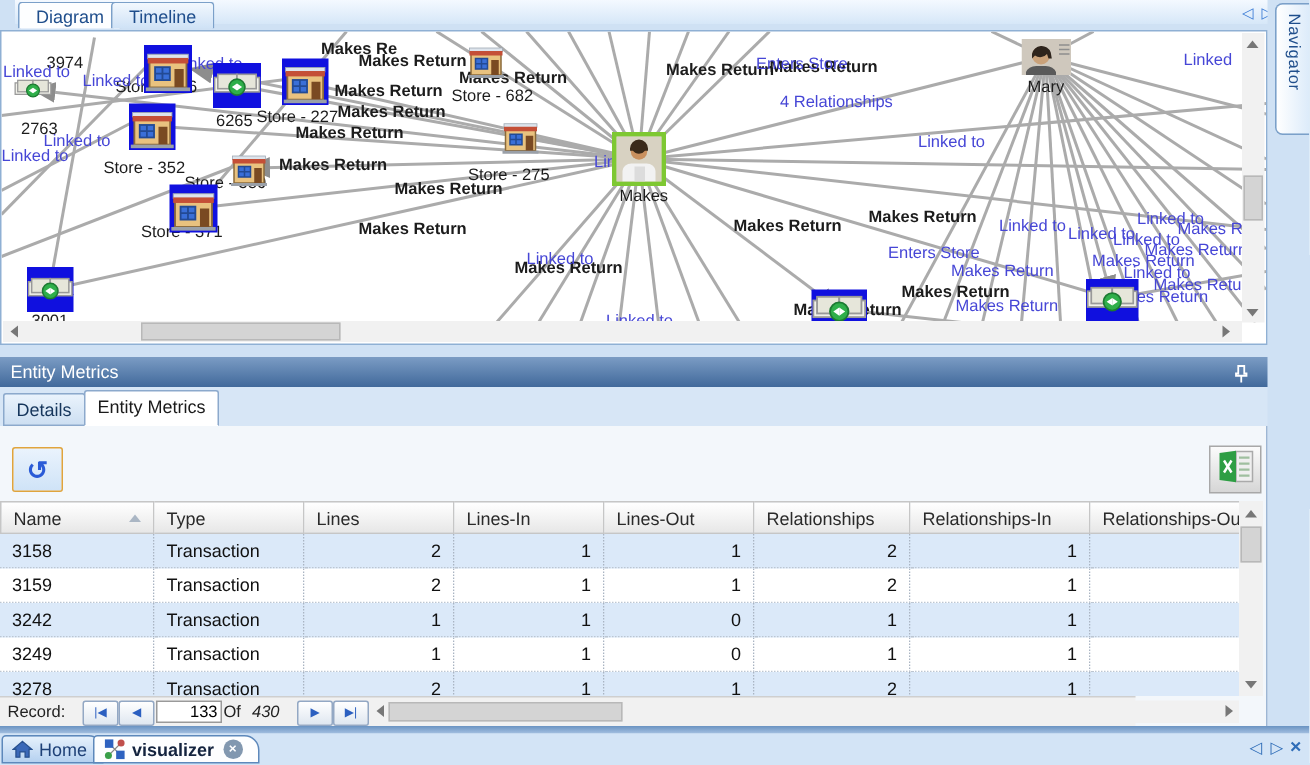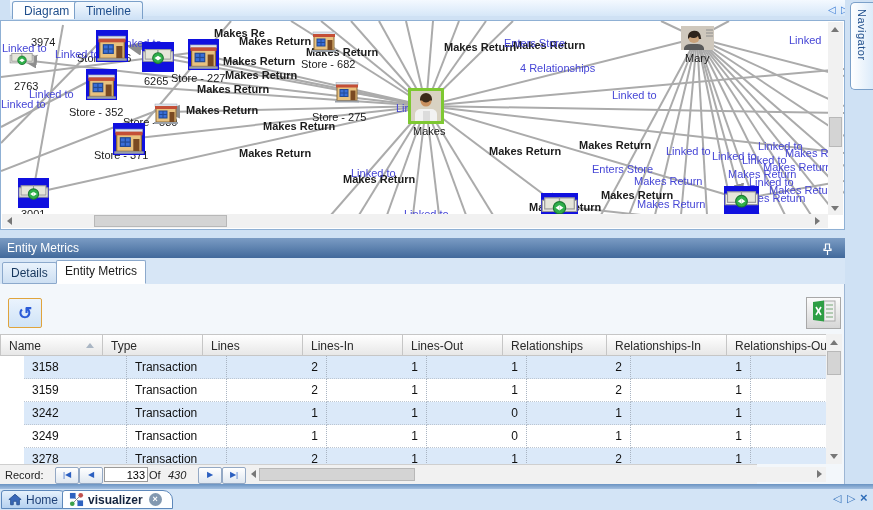--- a/index.html
+++ b/index.html
@@ -55,21 +55,21 @@
   .radio.sel::after{content:"";position:absolute;left:3px;top:3px;width:6px;height:6px;border-radius:50%;background:#1a1a1a;}
   .excel-btn{position:absolute;left:806px;top:13px;width:33px;height:30px;background:linear-gradient(#fbfbfb,#d6d6d6);
              border:1px solid #a8a8a8;display:flex;align-items:center;justify-content:center;cursor:default;}
   
   .grid-head{position:absolute;left:0;top:50px;width:826px;height:22px;overflow:hidden;white-space:nowrap;}
   .gh-cell{display:inline-block;height:22px;line-height:22px;font-size:12px;color:#2a2a2a;padding-left:8px;box-sizing:border-box;
            background:linear-gradient(#ffffff,#e7e7e7);border:1px solid #c6c6c6;border-left:none;position:relative;overflow:hidden;}
   .gh-cell:first-child{border-left:1px solid #c6c6c6;}
   .sort-asc{position:absolute;right:8px;top:8px;width:0;height:0;border-left:4px solid transparent;border-right:4px solid transparent;border-bottom:5px solid #aab6c4;}
   .grid-rows{position:absolute;left:0;top:72px;width:826px;height:108px;overflow:hidden;background:#fff;}
-  .g-row{height:23px;white-space:nowrap;margin-left:24px;}
+  .g-row{height:23px;white-space:nowrap;}
   .g-row.alt{background:#dbe9f9;}
   .g-cell{display:inline-block;height:23px;line-height:22px;font-size:12px;color:#111;box-sizing:border-box;
           border-right:1px dotted #a9b4c2;border-bottom:1px dotted #bcc6d2;padding:0 8px;overflow:hidden;vertical-align:top;}
   .g-cell.num{text-align:right;}
   
   .rec-bar{position:absolute;left:0;top:180px;width:757px;height:20px;background:#f1f1f1;border-top:1px solid #cfcfcf;box-sizing:border-box;font-size:11px;color:#222;}
   .rec-bar .lbl{position:absolute;left:5px;top:4px;}
   .rbtn{position:absolute;top:2px;width:22px;height:15px;background:linear-gradient(#ffffff,#dfe7f0);border:1px solid #93a8c4;
         border-radius:2px;color:#2b5fc0;font-size:8px;text-align:center;line-height:14px;cursor:default;}
   .rec-input{position:absolute;left:104px;top:2px;width:38px;height:13px;border:1px solid #9a9a9a;font-size:11px;text-align:right;

